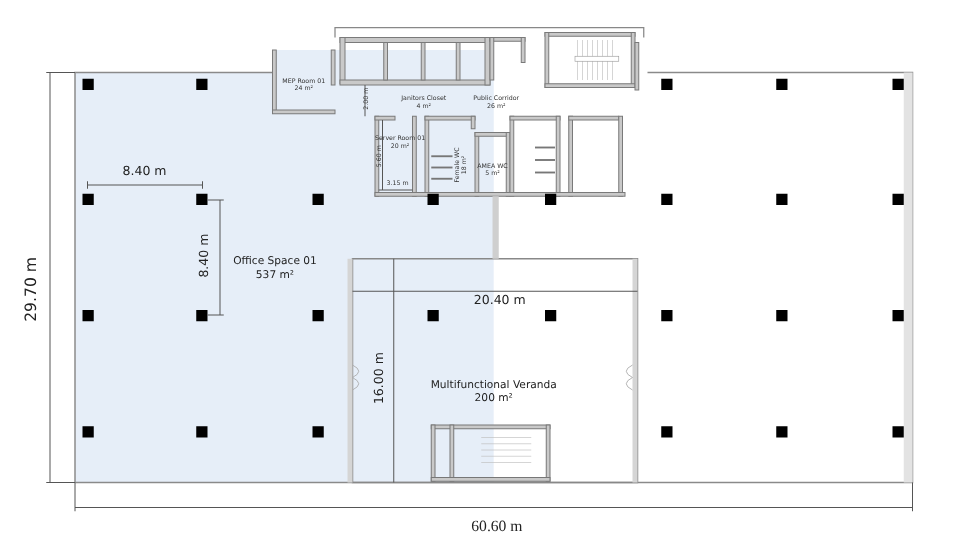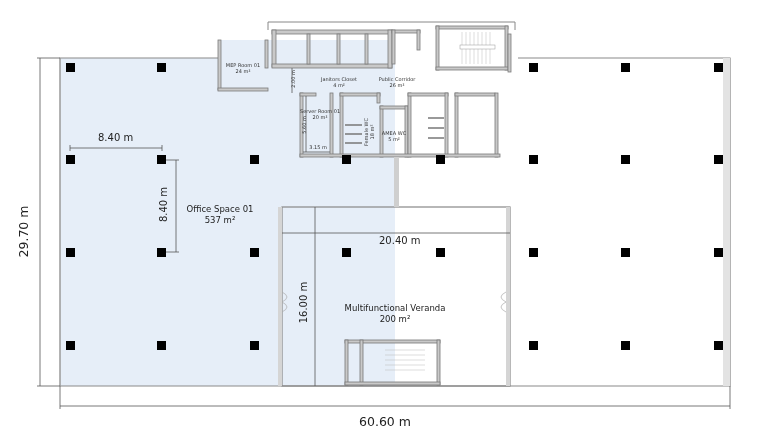--- a/index.html
+++ b/index.html
@@ -215,17 +215,17 @@
 </div>
 <div class="label room-lg" style="left:335px;top:283px;width:120px;margin-top:20px;">
   <div>Multifunctional Veranda</div>
   <div>200 m²</div>
 </div>
 
 <div class="dim" style="left:98px;top:132px;">8.40 m</div>
 <div class="dim vert" style="left:146px;top:199px;">8.40 m</div>
 <div class="dim" style="left:379px;top:216px;margin-top:19px;">20.40 m</div>
 <div class="dim vert" style="left:283px;top:297px;">16.00 m</div>
-<div class="dim-lg" style="left:359px;top:414px;">60.60 m</div>
+<div class="dim-lg" style="left:377px;top:414px;font-family:Liberation Serif, serif;">60.60 m</div>
 <div class="dim-lg vert" style="left:-2px;top:224px;">29.70 m</div>
 <div class="label small" style="left:306px;top:144px;width:24px;">3.15 m</div>
 <div class="label small vert" style="left:294px;top:122px;width:20px;">5.60 m</div>
 <div class="label small vert" style="left:283px;top:76px;width:20px;">2.00 m</div>
 
 </body></html>

